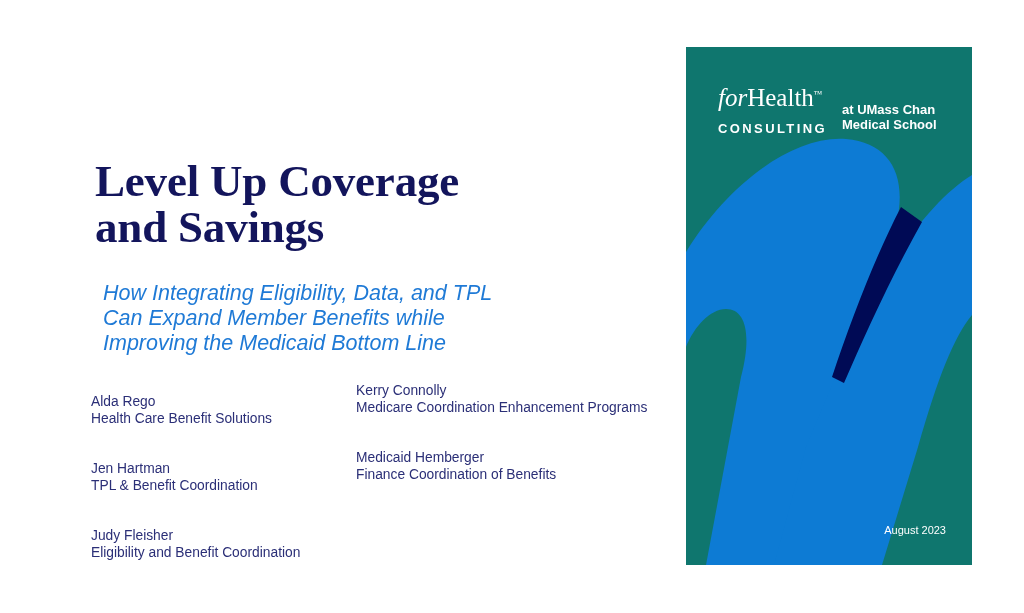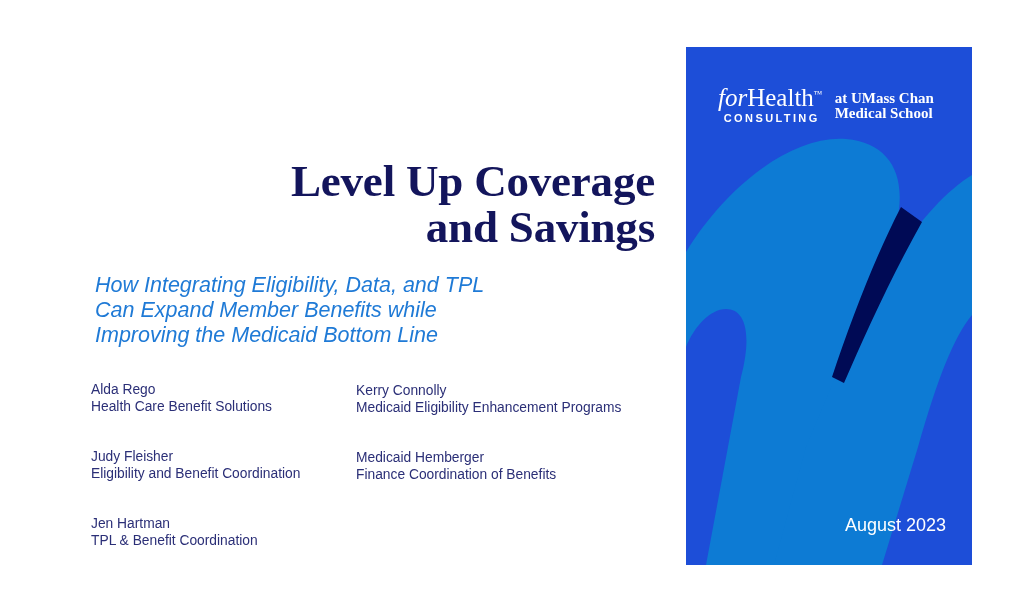--- a/index.html
+++ b/index.html
@@ -25,53 +25,52 @@
   }
   .slide-title {
     font-family: "Liberation Serif", serif;
     font-weight: bold;
     font-size: 45px;
     line-height: 46px;
     color: #13155c;
     letter-spacing: -0.2px;
     margin: 0;
     white-space: pre-line;
-    text-align: right;
   }
 
   #subtitle-block {
     position: absolute;
     left: 95px;
     top: 273px;
     width: 560px;
   }
   .slide-subtitle {
     font-family: "Liberation Sans", sans-serif;
     font-style: italic;
     font-size: 21.5px;
     line-height: 25.2px;
     color: #1f7ad6;
-    margin: 0;
+    margin: 8px;
     white-space: pre-line;
   }
 
   
   #presenters {
     position: absolute;
     left: 91px;
     top: 381px;
     width: 580px;
     display: flex;
     align-items: flex-start;
   }
   .presenter-col {
     display: flex;
     flex-direction: column;
   }
-  .presenter-col.left  { width: 265px; padding-top: 0px; }
+  .presenter-col.left  { width: 265px; padding-top: 0px; margin-top: 12px; }
   .presenter-col.right { width: 315px; padding-top: 1px; justify-content: space-between; }
 
   .presenter {
     margin-bottom: 33px;
   }
   .presenter:last-child { margin-bottom: 0; }
   .presenter-name,
   .presenter-role {
     font-family: "Liberation Sans", sans-serif;
     font-size: 13.8px;
@@ -80,21 +79,21 @@
     white-space: nowrap;
   }
 
   
   #brand-panel {
     position: absolute;
     left: 686px;
     top: 47px;
     width: 286px;
     height: 518px;
-    background: #1d4ed8;
+    background: #0f766e;
     overflow: hidden;
   }
   #swoosh {
     position: absolute;
     left: 0;
     top: 0;
     width: 286px;
     height: 518px;
   }
 
@@ -118,45 +117,45 @@
   .logo-for { font-style: italic; }
   .logo-health { font-style: normal; }
   .logo-tm {
     font-size: 9px;
     vertical-align: super;
     font-style: normal;
   }
   .logo-consulting {
     font-family: "Liberation Sans", sans-serif;
     font-weight: bold;
-    font-size: 11px;
+    font-size: 13px;
     letter-spacing: 2.4px;
     color: #ffffff;
     text-align: right;
-    margin-top: 1px;
+    margin-top: 10px;
     padding-right: 3px;
   }
   .logo-affiliation {
-    font-family: Liberation Serif, serif;
+    font-family: Liberation Sans, sans-serif;
     font-weight: bold;
-    font-size: 15px;
+    font-size: 13px;
     line-height: 14.5px;
     color: #ffffff;
     margin-left: 12px;
-    margin-top: 10px;
+    margin-top: 22px;
     white-space: pre-line;
   }
 
   
   #panel-date {
     position: absolute;
     right: 26px;
     bottom: 29px;
     font-family: "Liberation Sans", sans-serif;
-    font-size: 18px;
+    font-size: 11px;
     color: #ffffff;
     z-index: 3;
     white-space: nowrap;
   }
 </style>
 </head>
 <body>
 
 <div id="slide">
 
@@ -172,33 +171,33 @@
   </div>
 
   <div id="presenters">
 
     <div class="presenter-col left">
       <div class="presenter">
         <div class="presenter-name">Alda Rego</div>
         <div class="presenter-role">Health Care Benefit Solutions</div>
       </div>
       <div class="presenter">
+        <div class="presenter-name">Jen Hartman</div>
+        <div class="presenter-role">TPL &amp; Benefit Coordination</div>
+      </div>
+      <div class="presenter">
         <div class="presenter-name">Judy Fleisher</div>
         <div class="presenter-role">Eligibility and Benefit Coordination</div>
       </div>
-      <div class="presenter">
-        <div class="presenter-name">Jen Hartman</div>
-        <div class="presenter-role">TPL &amp; Benefit Coordination</div>
-      </div>
     </div>
 
     <div class="presenter-col right">
       <div class="presenter">
         <div class="presenter-name">Kerry Connolly</div>
-        <div class="presenter-role">Medicaid Eligibility Enhancement Programs</div>
+        <div class="presenter-role">Medicare Coordination Enhancement Programs</div>
       </div>
       <div class="presenter">
         <div class="presenter-name">Medicaid Hemberger</div>
         <div class="presenter-role">Finance Coordination of Benefits</div>
       </div>
     </div>
 
   </div>
 
   <div id="brand-panel">

